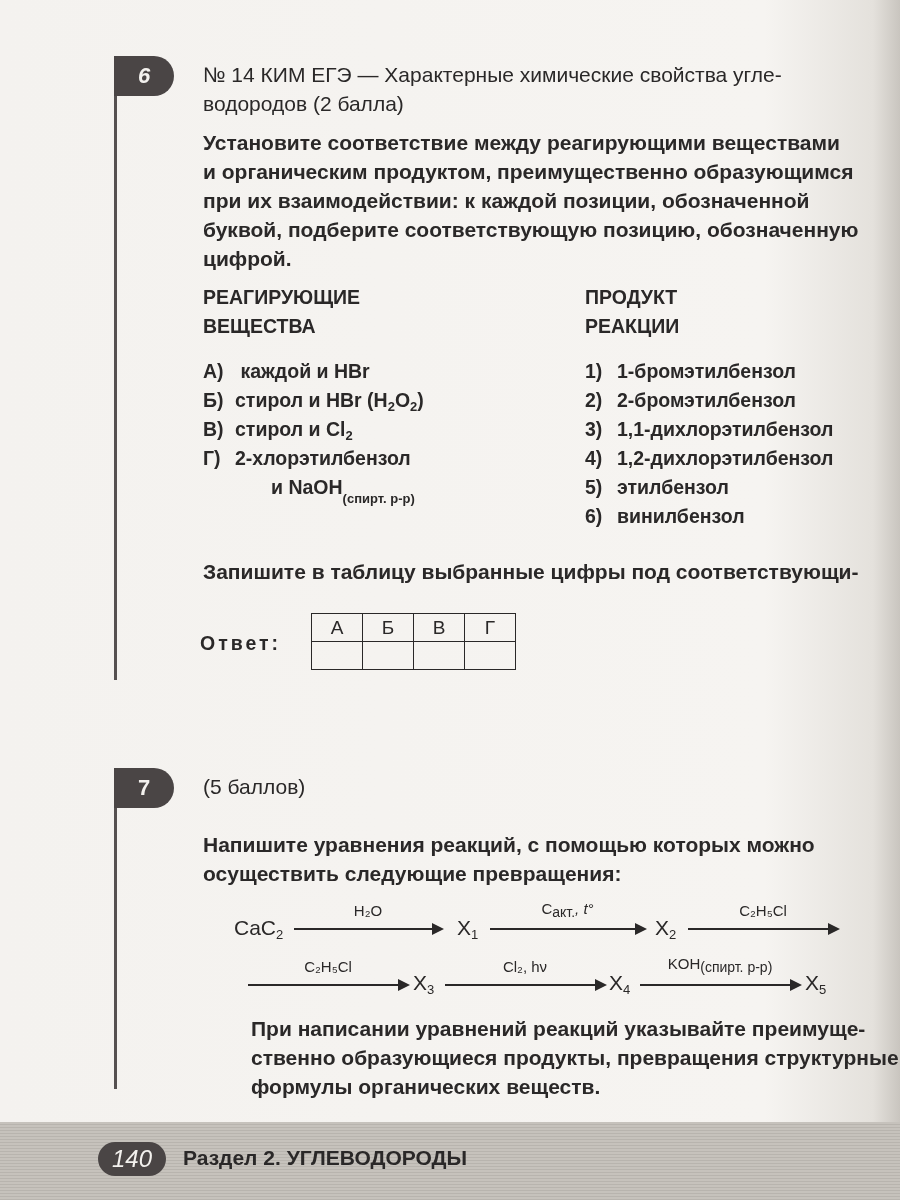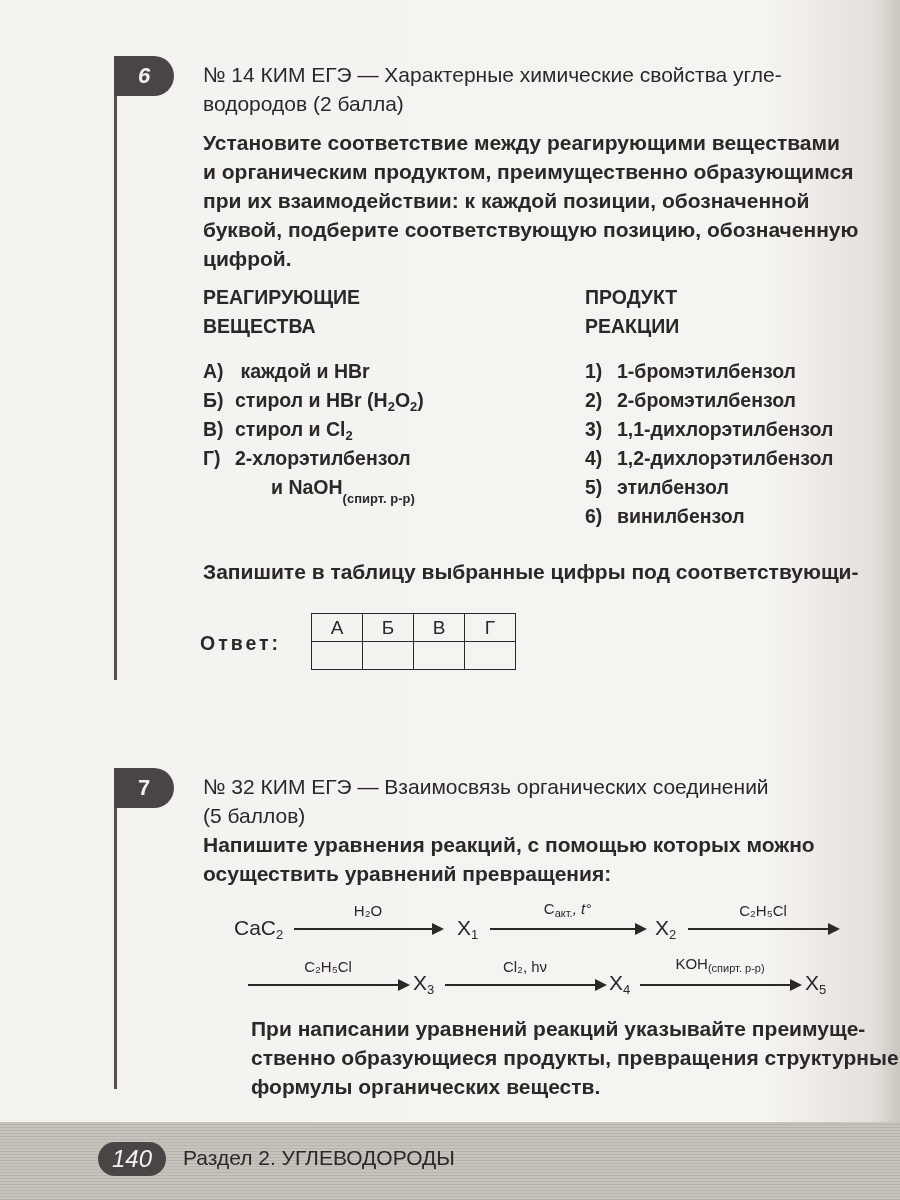--- a/index.html
+++ b/index.html
@@ -35,31 +35,31 @@
   .answer-label { position: absolute; left: 200px; top: 632px; font-weight: bold; font-size: 19.5px; letter-spacing: 3px; }
   table.answer { position: absolute; left: 311px; top: 613px; border-collapse: collapse; }
   table.answer td { border: 1.5px solid #2a2828; width: 50px; height: 27px; text-align: center; font-size: 19px; padding: 0; }
   .chain { position: absolute; font-size: 21px; white-space: nowrap; }
   .arrow { position: absolute; height: 2px; background: #2a2828; }
   .arrow::after {
     content: ""; position: absolute; right: -2px; top: -5px;
     border-left: 12px solid #2a2828; border-top: 6px solid transparent; border-bottom: 6px solid transparent;
   }
   .cond { position: absolute; font-size: 15px; white-space: nowrap; text-align: center; }
-  .cond sub { font-size: 11px; vertical-align: -3px; text-align: right; }
+  .cond sub { font-size: 14px; vertical-align: -3px; text-align: right; }
   .footer {
     position: absolute; left: 0; top: 1122px; width: 900px; height: 78px;
     background: repeating-linear-gradient(0deg, #b8b4ae 0px, #b8b4ae 1px, #c6c2bc 1px, #c6c2bc 3px);
   }
   .page-num {
     position: absolute; left: 98px; top: 1142px; width: 68px; height: 34px;
     background: #4a4545; border-radius: 17px; color: #f3f1ee;
     font-size: 24px; display: flex; align-items: center; justify-content: center; font-style: italic;
   }
-  .section-title { position: absolute; left: 183px; top: 1146px; font-weight: normal; font-size: 21px; color: #2a2828; }
+  .section-title { position: absolute; left: 183px; top: 1146px; font-weight: bold; font-size: 21px; color: #2a2828; }
 </style>
 </head>
 <body>
 
 <div class="page">
 
   <div class="flag-pole" style="top:60px;height:620px;"></div>
   <div class="flag" style="top:56px;">6</div>
 
   <div class="text title" style="top:60px;">
@@ -139,27 +139,26 @@
       <td></td>
       <td></td>
     </tr>
   </tbody>
     </table>
 
   <div class="flag-pole" style="top:774px;height:315px;"></div>
   <div class="flag" style="top:768px;font-style:normal;">7</div>
 
   <div class="text title" style="top:772px;">
-    <div>№ 32 КИМ ЕГЭ — Взаимосвязь органических соединений</div>
     <div>(5 баллов)</div>
   </div>
 
   <div class="text bold" style="top:830px;">
     <div class="justify">Напишите уравнения реакций, с помощью которых можно</div>
-    <div>осуществить уравнений превращения:</div>
+    <div>осуществить следующие превращения:</div>
   </div>
 
   <div class="chain" style="left:234px;top:916px;"><span>CaC</span><sub>2</sub></div>
   <div class="cond" style="left:294px;top:902px;width:148px;">H₂O</div>
   <div class="arrow" style="left:294px;top:928px;width:148px;"></div>
   <div class="chain" style="left:457px;top:916px;"><span>X</span><sub>1</sub></div>
   <div class="cond" style="left:490px;top:900px;width:155px;"><span>C</span><sub>акт.</sub><span style="font-style:italic;">, t°</span></div>
   <div class="arrow" style="left:490px;top:928px;width:155px;"></div>
   <div class="chain" style="left:655px;top:916px;"><span>X</span><sub>2</sub></div>
   <div class="cond" style="left:688px;top:902px;width:150px;">C₂H₅Cl</div>

